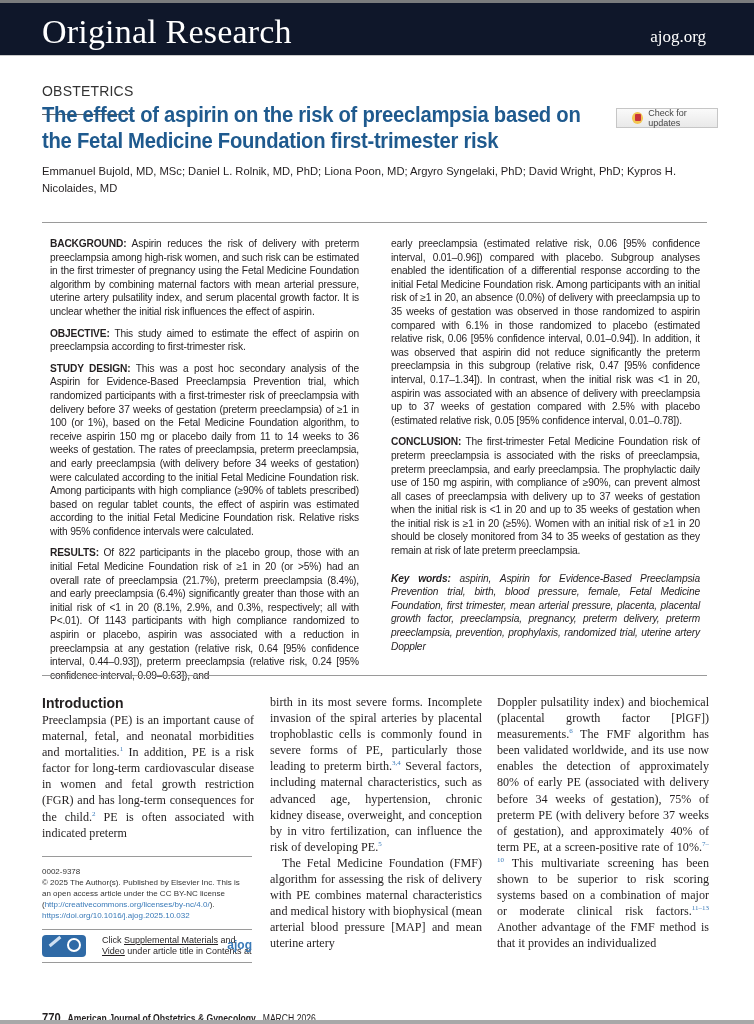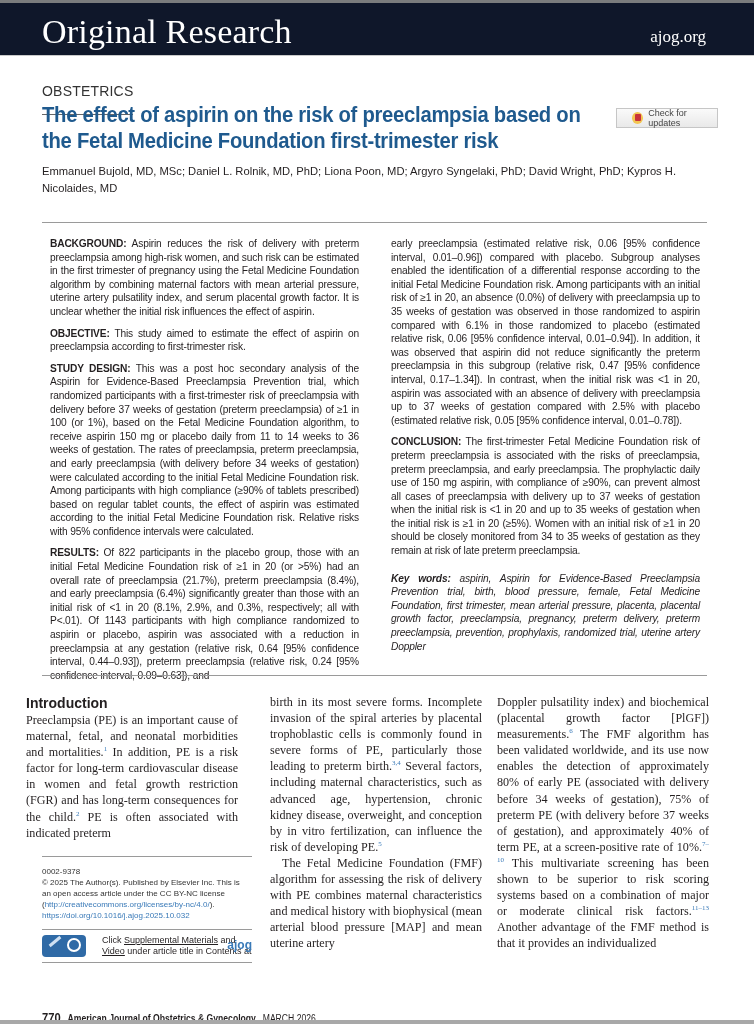--- a/index.html
+++ b/index.html
@@ -118,21 +118,21 @@
 </div>
 
 <div class="abstract-col" style="left:383px; top:229px; width:325px;">
   <p>early preeclampsia (estimated relative risk, 0.06 [95% confidence interval, 0.01–0.96]) compared with placebo. Subgroup analyses enabled the identification of a differential response according to the initial Fetal Medicine Foundation risk. Among participants with an initial risk of ≥1 in 20, an absence (0.0%) of delivery with preeclampsia up to 35 weeks of gestation was observed in those randomized to aspirin compared with 6.1% in those randomized to placebo (estimated relative risk, 0.06 [95% confidence interval, 0.01–0.94]). In addition, it was observed that aspirin did not reduce significantly the preterm preeclampsia in this subgroup (relative risk, 0.47 [95% confidence interval, 0.17–1.34]). In contrast, when the initial risk was &lt;1 in 20, aspirin was associated with an absence of delivery with preeclampsia up to 37 weeks of gestation compared with 2.5% with placebo (estimated relative risk, 0.05 [95% confidence interval, 0.01–0.78]).</p>
   <p><b>CONCLUSION:</b> <span>The first-trimester Fetal Medicine Foundation risk of preterm preeclampsia is associated with the risks of preeclampsia, preterm preeclampsia, and early preeclampsia. The prophylactic daily use of 150 mg aspirin, with compliance of ≥90%, can prevent almost all cases of preeclampsia with delivery up to 37 weeks of gestation when the initial risk is &lt;1 in 20 and up to 35 weeks of gestation when the initial risk is ≥1 in 20 (≥5%). Women with an initial risk of ≥1 in 20 should be closely monitored from 34 to 35 weeks of gestation as they remain at risk of late preterm preeclampsia.</span></p>
   <p class="keywords"><b>Key words:</b> <span>aspirin, Aspirin for Evidence-Based Preeclampsia Prevention trial, birth, blood pressure, female, Fetal Medicine Foundation, first trimester, mean arterial pressure, placenta, placental growth factor, preeclampsia, pregnancy, preterm delivery, preterm preeclampsia, prevention, prophylaxis, randomized trial, uterine artery Doppler</span></p>
 </div>
 
 <div class="rule" style="left:42px; top:675px; width:665px;"></div>
 
-<div class="body-col" style="left:26px;">
+<div class="body-col" style="left:42px;">
   <div class="intro-head">Introduction</div>
   <p><span>Preeclampsia (PE) is an important cause of maternal, fetal, and neonatal morbidities and mortalities.</span><sup>1</sup><span> In addition, PE is a risk factor for long-term cardiovascular disease in women and fetal growth restriction (FGR) and has long-term consequences for the child.</span><sup>2</sup><span> PE is often associated with indicated preterm</span></p>
 </div>
 
 <div class="rule" style="left:42px; top:856px; width:210px;"></div>
 <div class="footnote">
   <div>0002-9378</div>
   <div><span>© 2025 The Author(s). Published by Elsevier Inc. This is an open access article under the CC BY-NC license (</span><span class="link">http://creativecommons.org/licenses/by-nc/4.0/</span><span>).</span></div>
   <div class="link">https://doi.org/10.1016/j.ajog.2025.10.032</div>
 </div>

